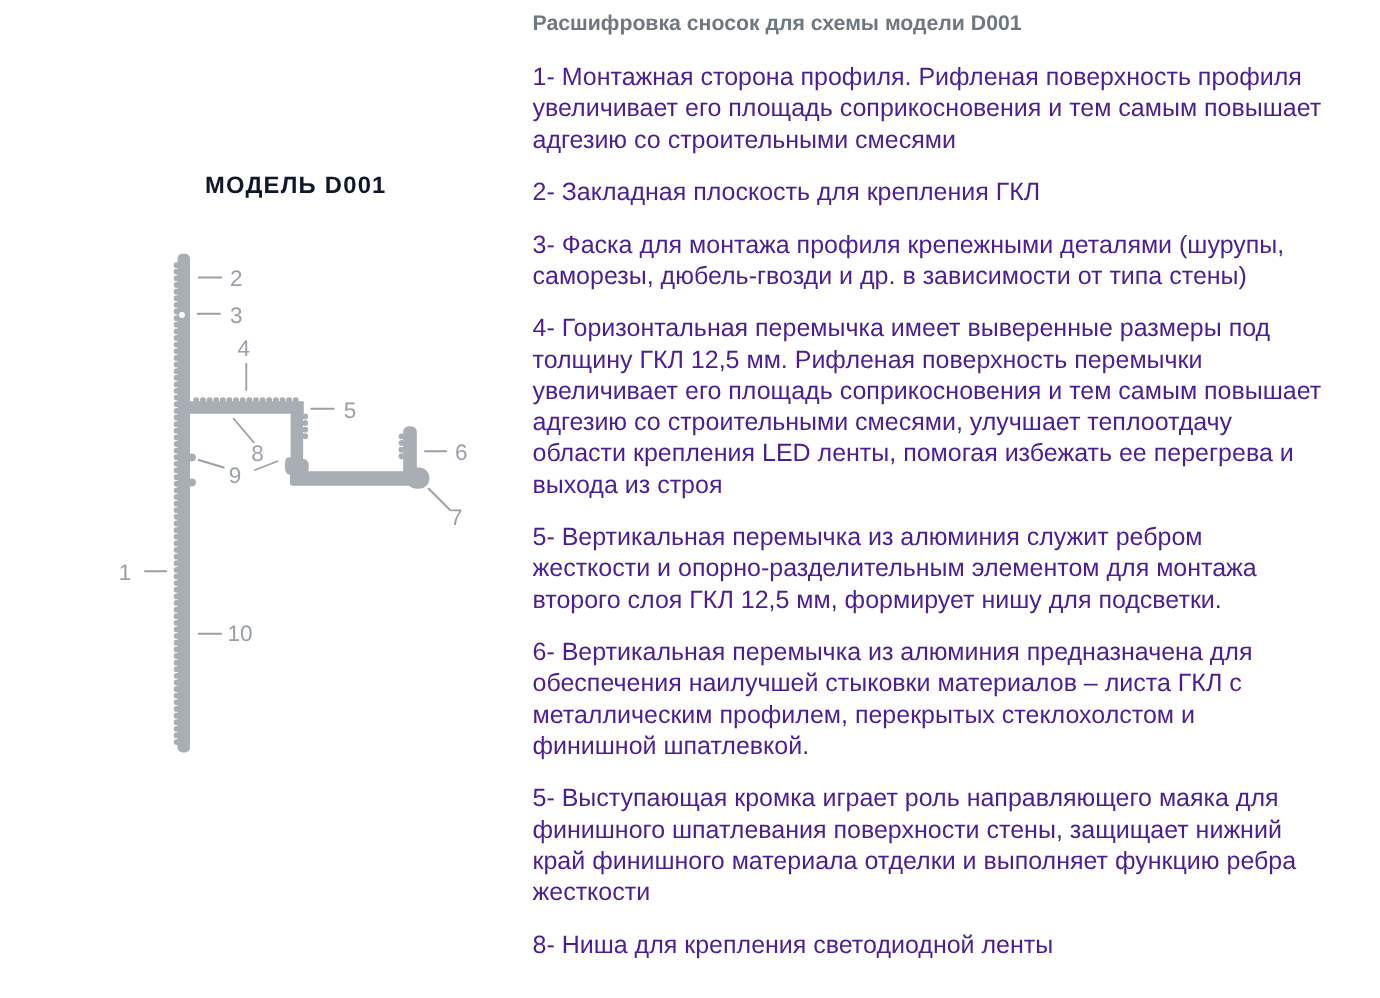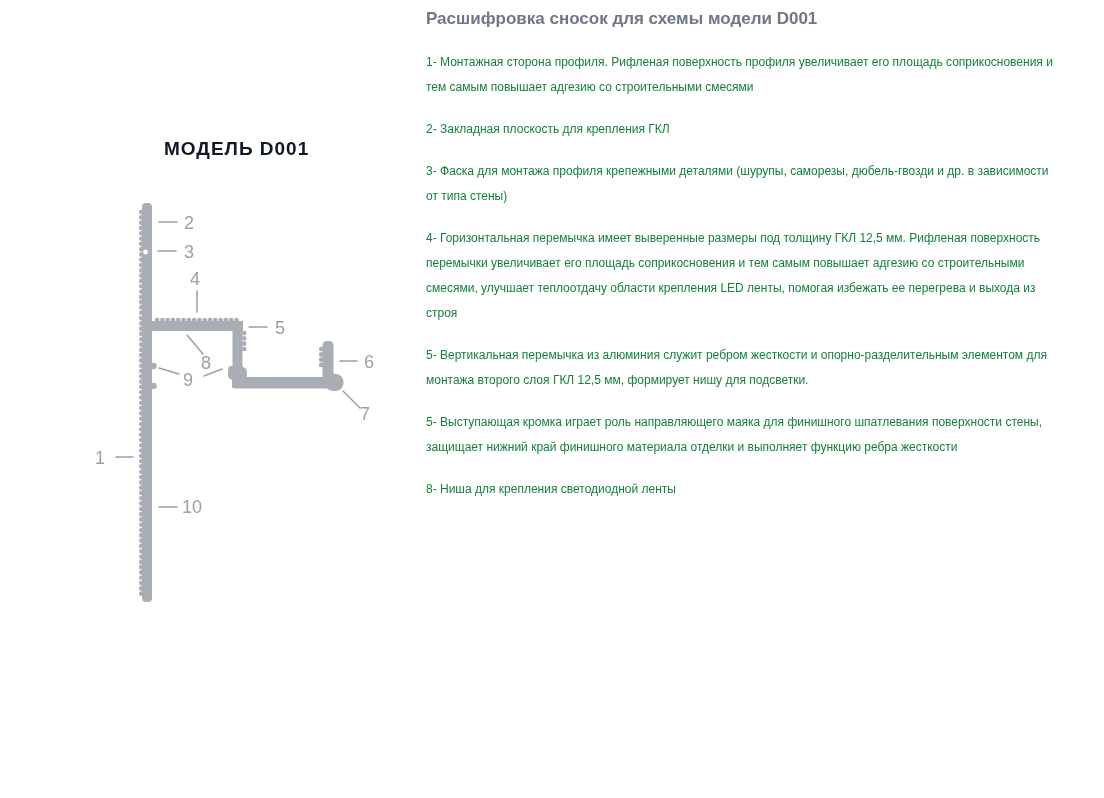--- a/index.html
+++ b/index.html
@@ -48,22 +48,22 @@
     width: 632px;
   }
   .notes-heading {
     font-size: 17px;
     font-weight: 600;
     color: #6f7781;
     line-height: 25px;
     margin-bottom: 19px;
   }
   .note-item {
-    font-size: 12px;
-    color: #15803d;
+    font-size: 20px;
+    color: #4c1d95;
     line-height: 25px;
     margin-bottom: 17px;
   }
 </style>
 </head>
 <body>
 
 <div class="diagram-title">МОДЕЛЬ D001</div>
 
 <svg class="diagram-svg" viewBox="0 0 1104 798" xmlns="http://www.w3.org/2000/svg" aria-hidden="true">
@@ -127,15 +127,16 @@
   </g>
 </svg>
 
 <div class="notes">
   <div class="notes-heading">Расшифровка сносок для схемы модели D001</div>
   <p class="note-item">1- Монтажная сторона профиля. Рифленая поверхность профиля увеличивает его площадь соприкосновения и тем самым повышает адгезию со строительными смесями</p>
   <p class="note-item">2- Закладная плоскость для крепления ГКЛ</p>
   <p class="note-item">3- Фаска для монтажа профиля крепежными деталями (шурупы, саморезы, дюбель-гвозди и др. в зависимости от типа стены)</p>
   <p class="note-item">4- Горизонтальная перемычка имеет выверенные размеры под толщину ГКЛ 12,5 мм. Рифленая поверхность перемычки увеличивает его площадь соприкосновения и тем самым повышает адгезию со строительными смесями, улучшает теплоотдачу области крепления LED ленты, помогая избежать ее перегрева и выхода из строя</p>
   <p class="note-item">5- Вертикальная перемычка из алюминия служит ребром жесткости и опорно-разделительным элементом для монтажа второго слоя ГКЛ 12,5 мм, формирует нишу для подсветки.</p>
+  <p class="note-item">6- Вертикальная перемычка из алюминия предназначена для обеспечения наилучшей стыковки материалов – листа ГКЛ с металлическим профилем, перекрытых стеклохолстом и финишной шпатлевкой.</p>
   <p class="note-item">5- Выступающая кромка играет роль направляющего маяка для финишного шпатлевания поверхности стены, защищает нижний край финишного материала отделки и выполняет функцию ребра жесткости</p>
   <p class="note-item">8- Ниша для крепления светодиодной ленты</p>
 </div>
 
 </body></html>

